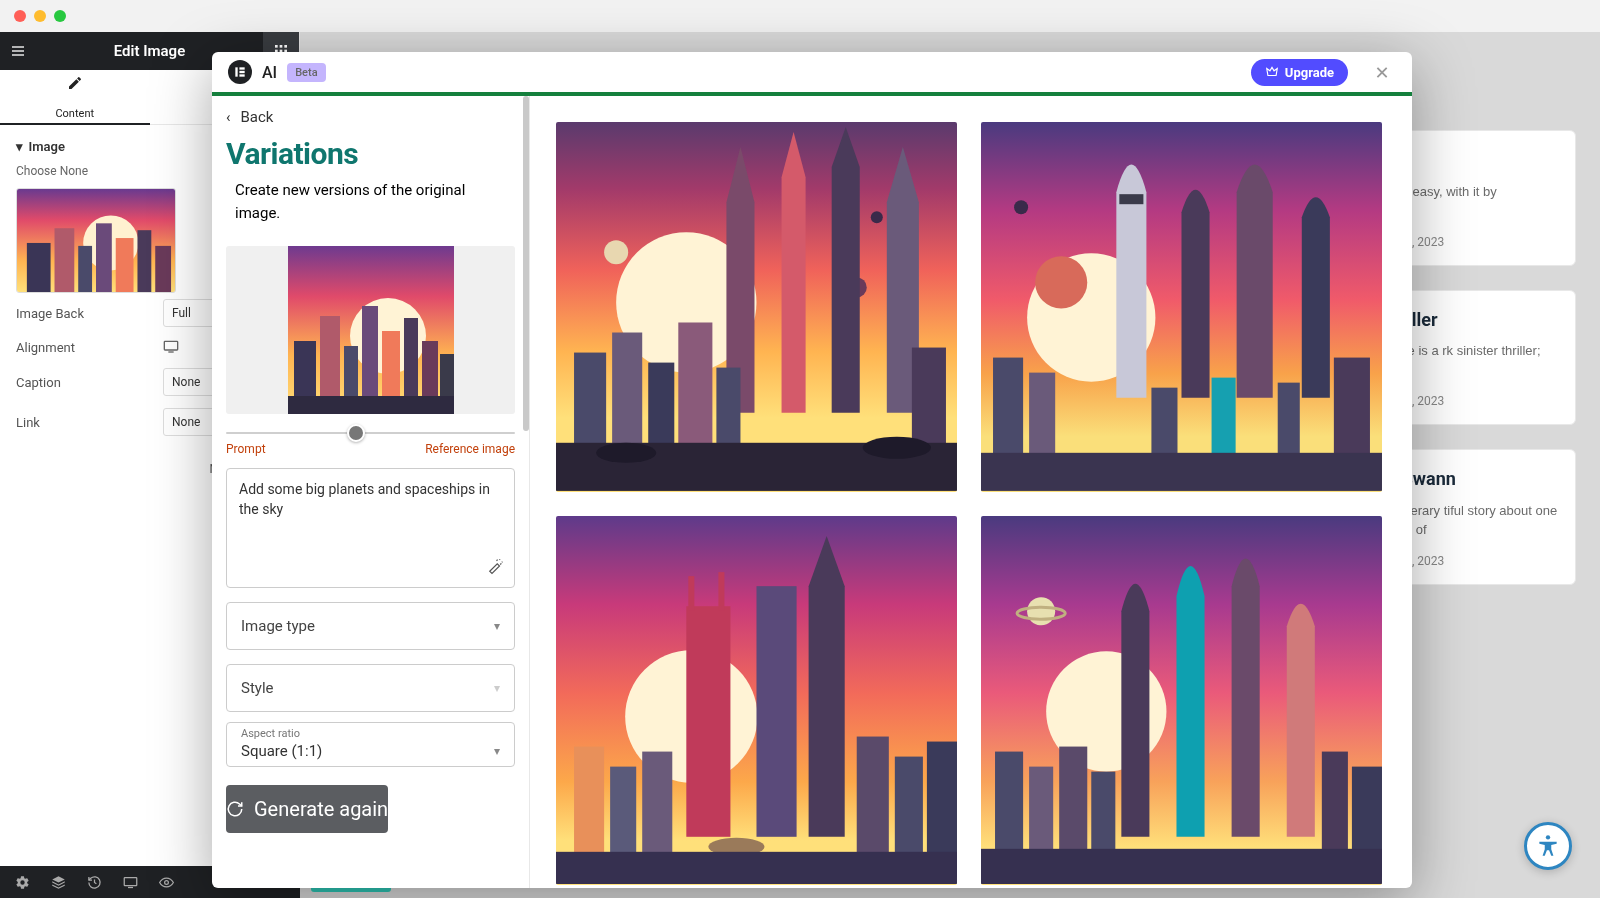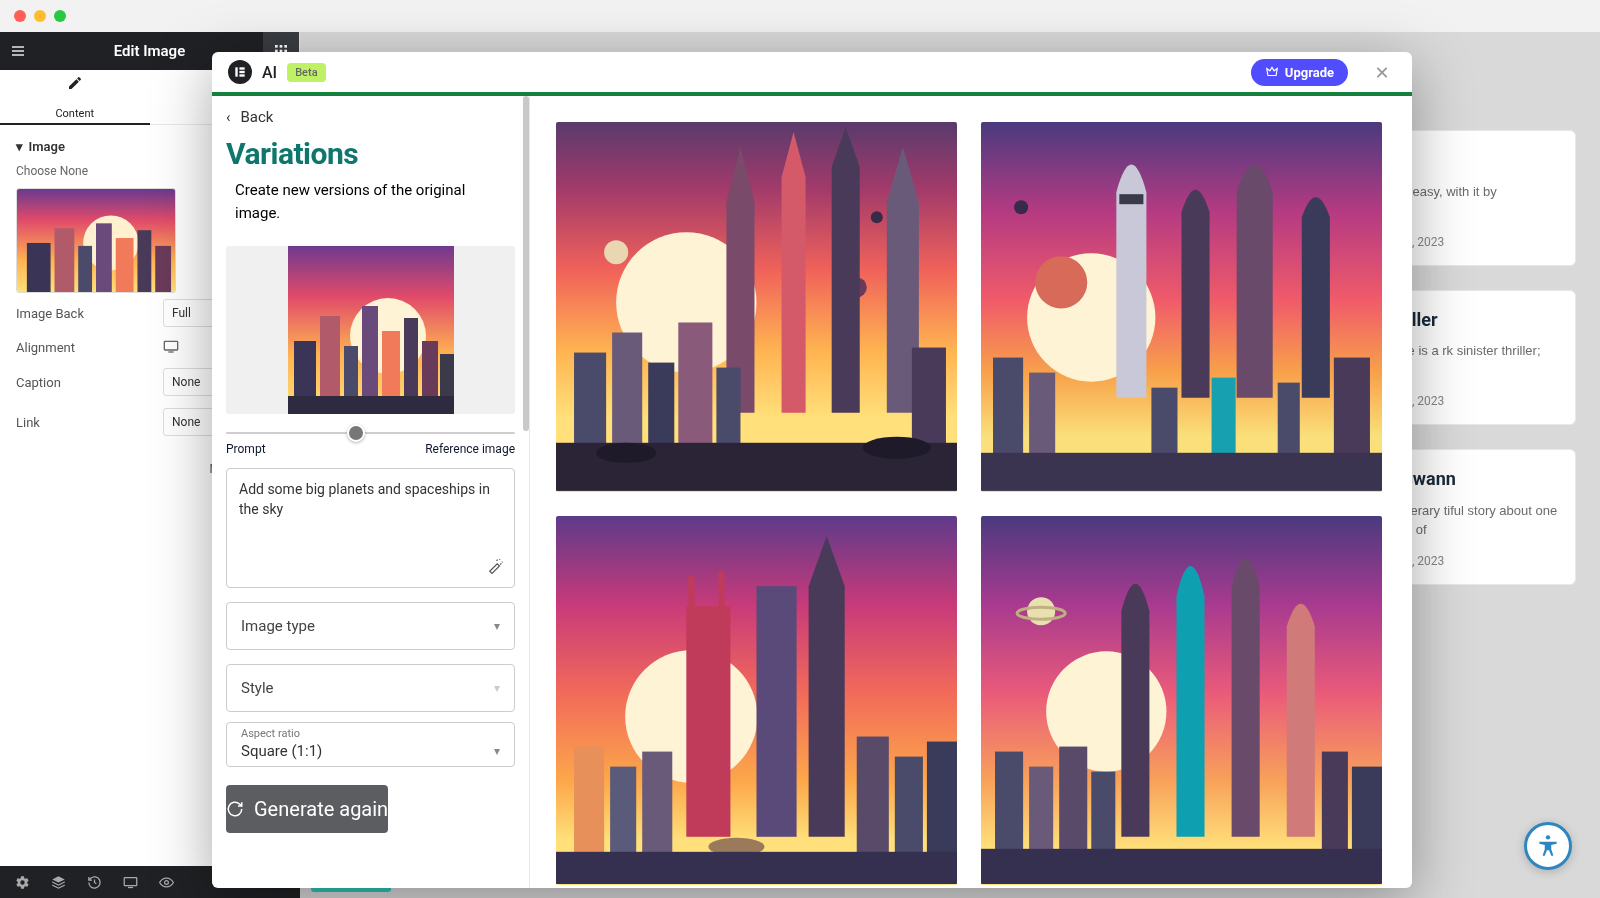--- a/index.html
+++ b/index.html
@@ -38,41 +38,41 @@
   .article-card { background:#fff; border:1px solid #e8e8e8; border-radius:6px; padding:18px 14px 16px;}
   .article-card h3 { font-size:18px; font-weight:700; color:#1a2a3a; margin-bottom:10px; line-height:1.25;}
   .article-card p { font-size:13px; color:#6b6b6b; line-height:1.5; margin-bottom:14px; font-family:-apple-system,Arial,sans-serif;}
   .article-meta { font-size:12px; color:#888; display:flex; align-items:center; gap:6px; font-family:-apple-system,Arial,sans-serif;}
 
   
   .ai-modal { position:absolute; left:212px; top:52px; width:1200px; height:836px; background:#fff; border-radius:6px; box-shadow:0 14px 60px rgba(0,0,0,0.35); display:flex; flex-direction:column; overflow:hidden;}
   .ai-header { height:44px; border-bottom:4px solid #15803d; display:flex; align-items:center; padding:0 16px; gap:10px;}
   .ai-logo { width:24px; height:24px; border-radius:50%; background:#1f2124; color:#fff; display:flex; align-items:center; justify-content:center; font-size:12px; font-weight:700;}
   .ai-title { font-size:16px; font-weight:500; color:#222;}
-  .ai-beta { background:#bef264; color:#666; font-size:11px; padding:3px 8px; border-radius:4px; font-weight:500;}
+  .ai-beta { background:#c4b5fd; color:#666; font-size:11px; padding:3px 8px; border-radius:4px; font-weight:500;}
   .ai-header .spacer { flex:1; }
   .upgrade-btn { background:#524cff; color:#fff; border:none; font-size:13px; padding:6px 14px; border-radius:16px; display:flex; align-items:center; gap:6px; font-weight:700; cursor:pointer;}
   .ai-close { width:28px; height:28px; display:flex; align-items:center; justify-content:center; color:#999; font-size:18px; margin-left:10px; cursor:pointer;}
 
   .ai-body { flex:1; display:flex; overflow-y:auto; overflow-x:hidden; }
 
   .ai-left { width:318px; border-right:1px solid #e8e8e8; position:relative; }
   .ai-left-scroll { position:relative; }
   .ai-left::after { content:""; position:absolute; right:0; top:0; width:6px; height:335px; background:#c9c9c9; border-radius:3px; }
 
   .back-link { display:flex; align-items:center; gap:10px; font-size:15px; color:#333; padding:12px 14px 6px; cursor:pointer;}
   .ai-left h2 { font-size:30px; font-weight:700; padding:4px 14px 8px; color:#0f766e; letter-spacing:-0.5px;}
   .ai-left .sub { font-size:15px; color:#000000; line-height:1.5; padding:0 23px 14px; }
 
   .ref-image-box { margin:8px 14px 0; height:168px; background:#f0f0f0; display:flex; align-items:center; justify-content:center; border-radius:3px; overflow:hidden;}
   .ref-image-box .inner { width:166px; height:168px; }
   .slider-row { padding:18px 14px 0; }
   .slider-track { height:2px; background:#cfcfcf; position:relative; border-radius:1px;}
   .slider-handle { position:absolute; top:50%; left:45%; width:18px; height:18px; background:#777; border:2px solid #fff; border-radius:50%; transform:translate(-50%,-50%); box-shadow:0 1px 3px rgba(0,0,0,0.3);}
-  .slider-labels { display:flex; justify-content:space-between; font-size:12px; color:#0f172a; padding:8px 0 0;}
+  .slider-labels { display:flex; justify-content:space-between; font-size:12px; color:#c2410c; padding:8px 0 0;}
 
   .prompt-box { margin:12px 14px 0; border:1px solid #ccc; border-radius:4px; padding:10px 12px 8px; min-height:120px; position:relative; }
   .prompt-box textarea { width:100%; border:none; resize:none; outline:none; font-size:14px; color:#333; height:68px; font-family:inherit; line-height:1.45;}
   .magic-wand { position:absolute; right:10px; bottom:8px; color:#555; cursor:pointer;}
 
   .big-select { margin:14px 14px 0; border:1px solid #ccc; border-radius:4px; height:48px; display:flex; align-items:center; justify-content:space-between; padding:0 14px; font-size:15px; color:#444; cursor:pointer;}
   .labeled-select { margin:10px 14px 0; border:1px solid #ccc; border-radius:4px; padding:4px 14px 6px; display:flex; flex-direction:column; cursor:pointer;}
   .labeled-select .lab { font-size:11px; color:#777;}
   .labeled-select .val-row { display:flex; justify-content:space-between; align-items:center; font-size:15px; color:#333; padding-top:2px;}
 

